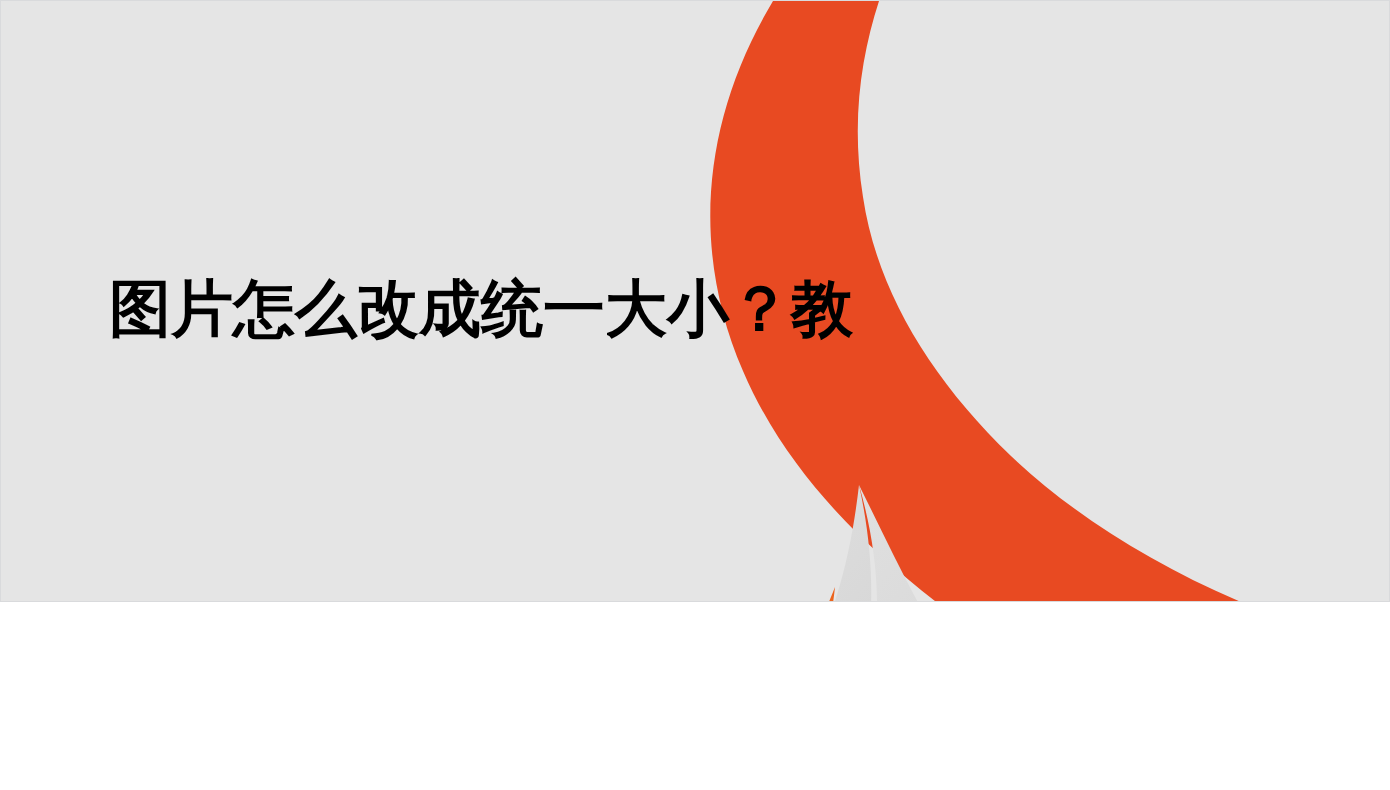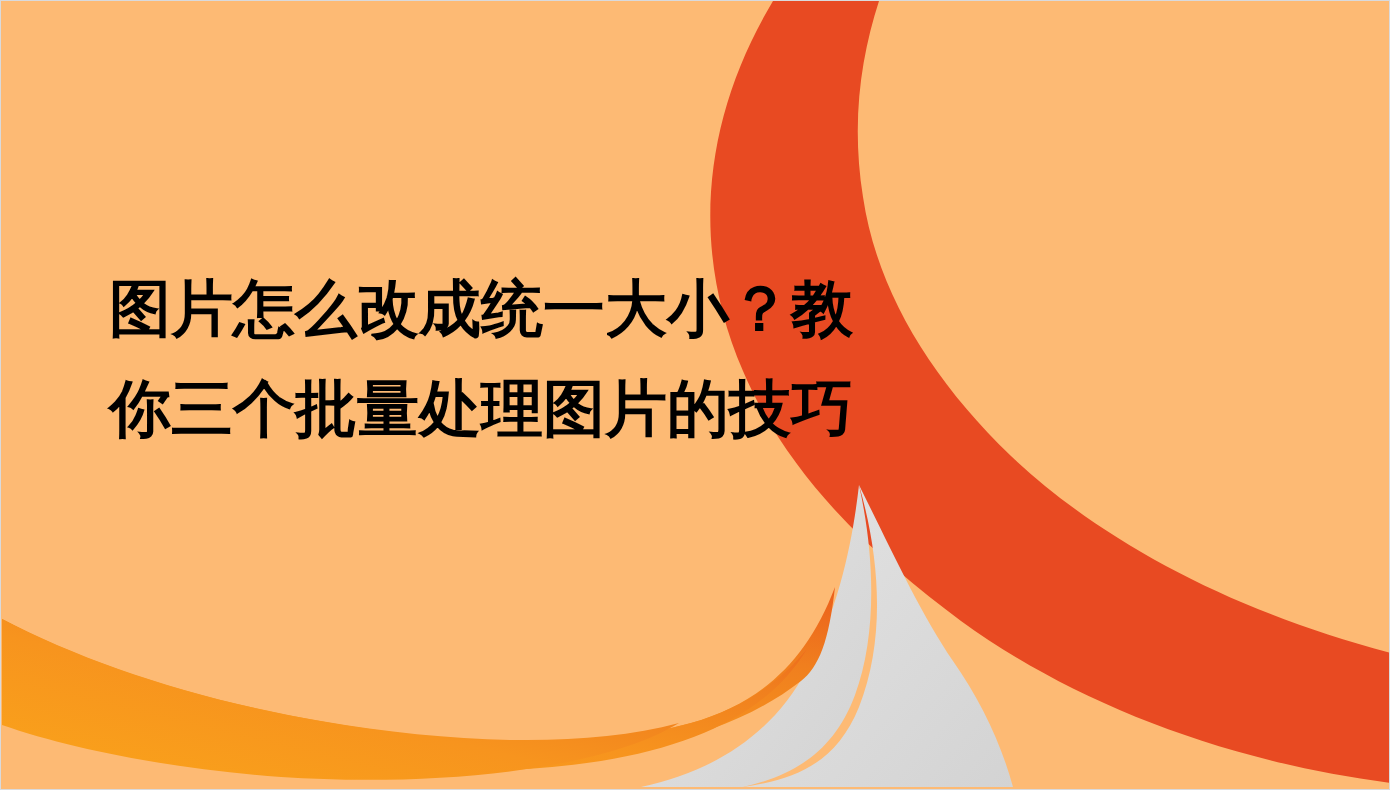--- a/index.html
+++ b/index.html
@@ -11,22 +11,22 @@
   body {
     width: 1390px;
     height: 790px;
     overflow: hidden;
     font-family: "Liberation Sans", "DejaVu Sans", sans-serif;
   }
 
   #slide {
     position: relative;
     width: 1390px;
-    height: 790px;
-    background: #fdba74;
+    height: 602px;
+    background: #e5e5e5;
     box-sizing: border-box;
     border: 1px solid #d9dadc;
     overflow: hidden;
     padding-left: 16px;
   }
 
   #slide-art {
     position: absolute;
     left: 0;
     top: 0;
@@ -126,16 +126,15 @@
              C 80,660 190,698 320,720
              C 450,742 580,748 678,722
              C 600,770 430,786 280,776
              C 170,768 70,748 1,724
              Z"></path>
 
   </svg>
 
   <div id="title-block">
     <div class="title-line line-1">图片怎么改成统一大小？教</div>
-    <div class="title-line line-2">你三个批量处理图片的技巧</div>
   </div>
 
 </div>
 
 </body></html>

